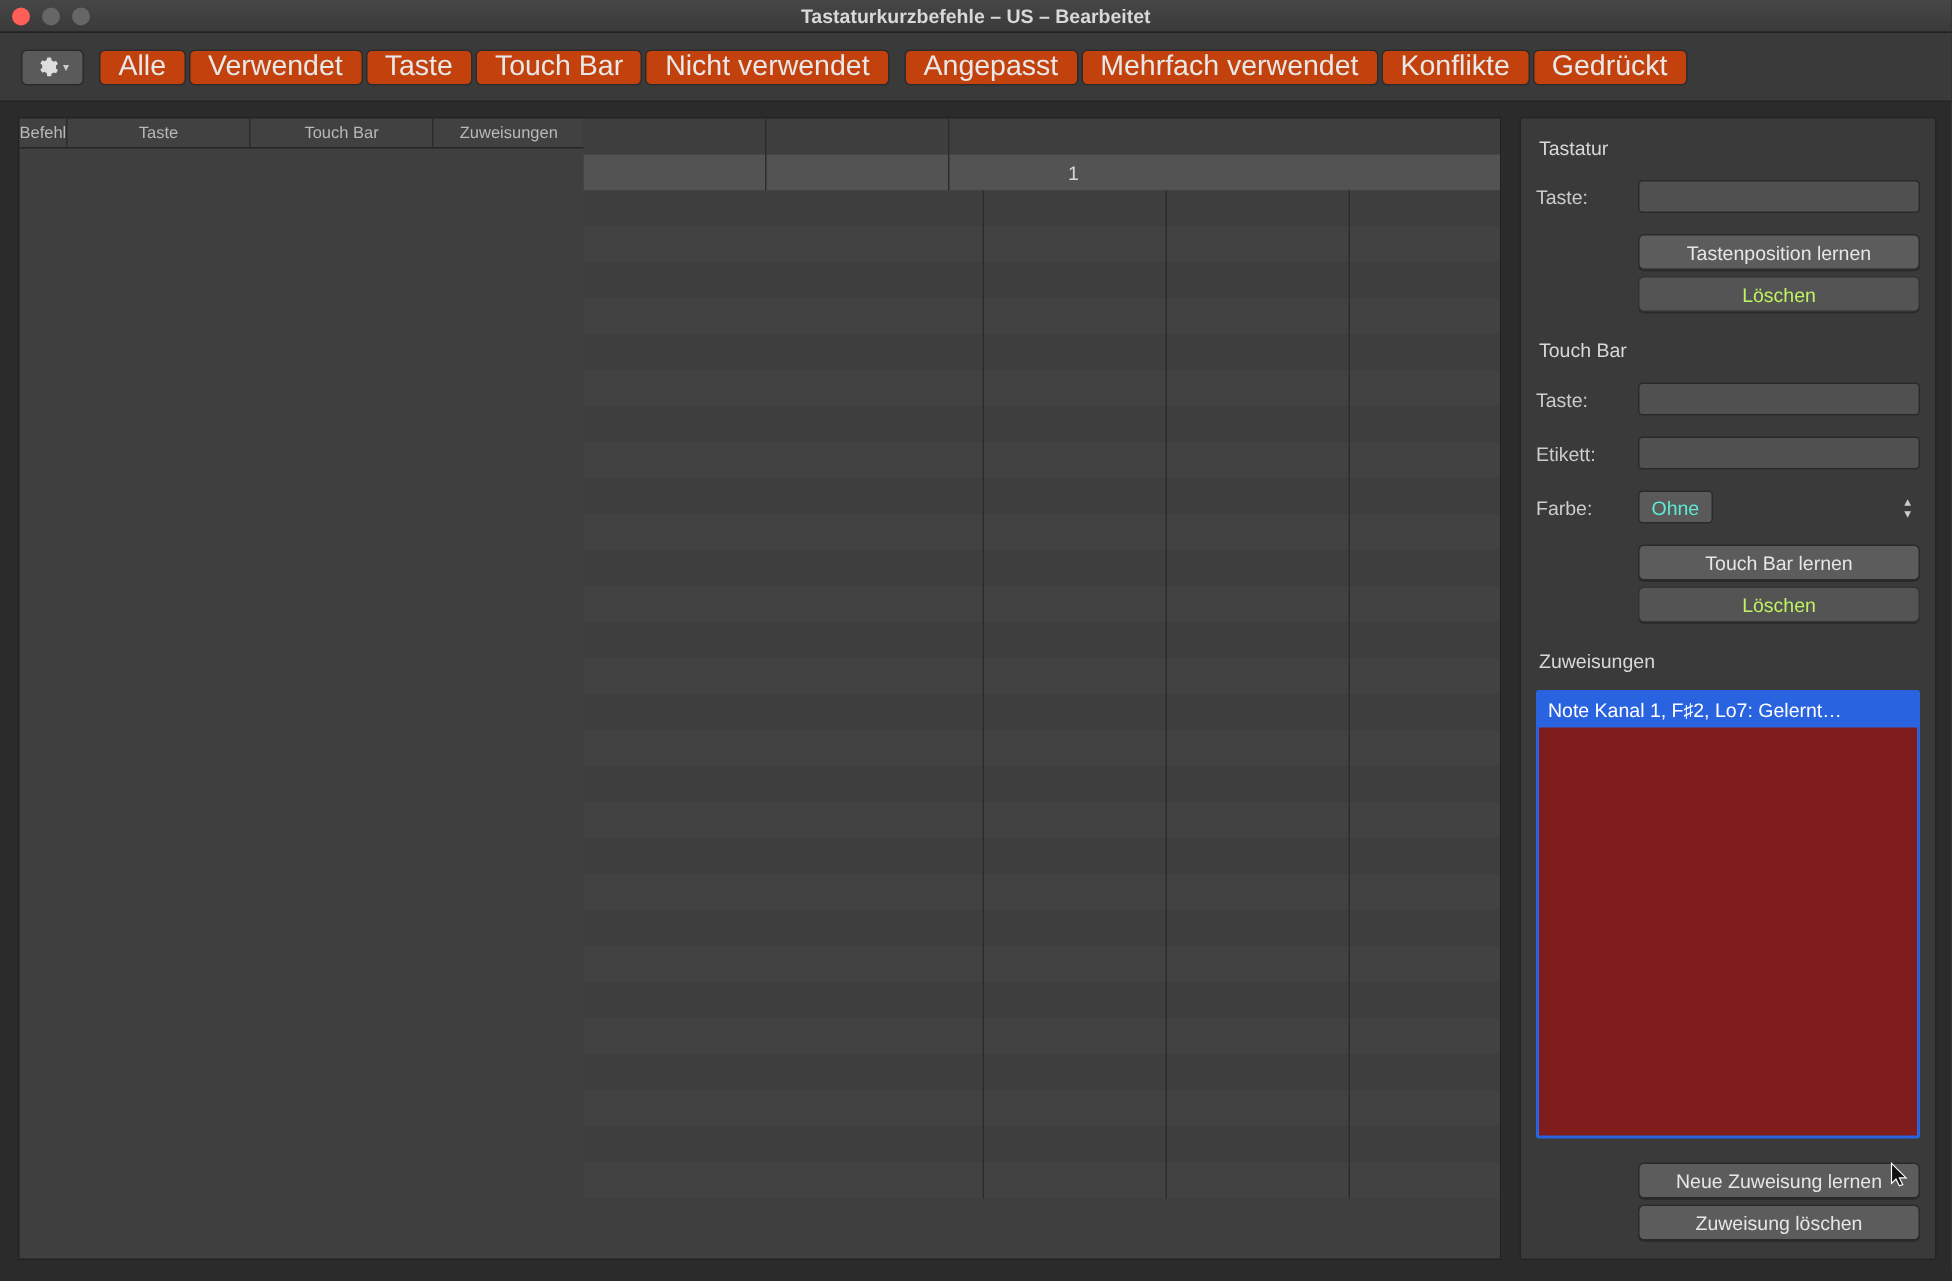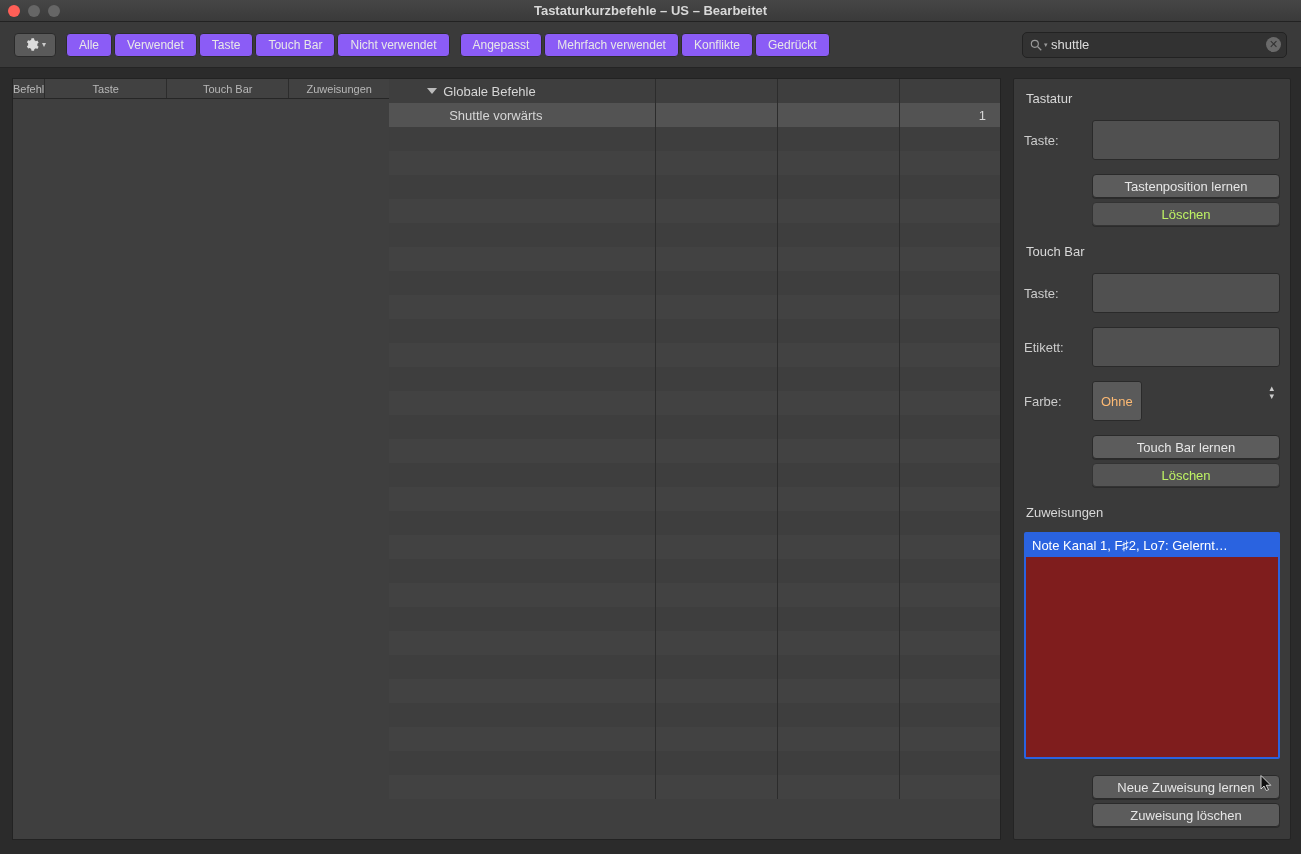--- a/index.html
+++ b/index.html
@@ -63,25 +63,25 @@
   }
   .gear-btn svg { width: 15px; height: 15px; fill: #ddd;}
   .chev { font-size: 8px; color: #ccc; }
   .seg {
     display: flex;
     gap: 2px;
   }
   .seg button, .single-tab {
     height: 24px;
     padding: 0 12px;
-    background: #8b5cf6;
+    background: #c2410c;
     border: 1px solid #2c2c2c;
     border-radius: 4px;
     color: #e8e8e8;
-    font-size: 12px;
+    font-size: 19px;
     cursor: pointer;
   }
   .spacer { flex: 1; }
   .search {
     position: relative;
     display: flex;
     align-items: center;
   }
   .search input {
     width: 265px;
@@ -190,25 +190,25 @@
   .fld {
     display:flex; align-items:center; gap:8px;
     margin-top: 6px;
   }
   .fld label {
     width: 60px;
     color: #ccc;
     font-size: 13px;
   }
   .fld .inp, .fld select {
-    flex:1; height: 40px;
+    flex:1; height: 22px;
     background: #505050;
     border: 1px solid #2a2a2a;
     border-radius: 3px;
-    color: #fdba74;
+    color: #5eead4;
     padding: 0 8px;
     font-size: 13px;
   }
   .fld select {
     appearance: none;
     background: #5a5a5a;
     position: relative;
   }
   .select-wrap { position: relative; flex:1; }
   .select-wrap .caret {
@@ -295,53 +295,37 @@
 
   <div class="seg">
     <button>Angepasst</button>
     <button>Mehrfach verwendet</button>
     <button>Konflikte</button>
     <button>Gedrückt</button>
   </div>
 
   <div class="spacer"></div>
 
-  <div class="search">
-    <svg class="mag" viewBox="0 0 24 24">
-        <circle cx="10" cy="10" r="6" fill="none" stroke="#9a9a9a" stroke-width="2"></circle>
-        <line x1="15" y1="15" x2="21" y2="21" stroke="#9a9a9a" stroke-width="2"></line>
-      </svg>
-    <span class="pop">▾</span>
-    <input type="text" value="shuttle" style="">
-    <span class="clear">✕</span>
-  </div>
 </div>
 
 <div class="content">
   <div class="main">
     <div class="cols">
       <div class="col cmd">Befehl</div>
       <div class="col key">Taste</div>
       <div class="col tb">Touch Bar</div>
       <div class="col asg">Zuweisungen</div>
     </div>
     <div class="rows" id="rows-container">
       <div class="row">
-        <div class="cell-cmd indent-1">
-          <span class="disc"></span>
-          <span>Globale Befehle</span>
-        </div>
         <div class="cell-key"></div>
           <div class="cell-tb"></div>
           <div class="cell-asg"></div>
       </div>
       <div class="row sel">
-        <div class="cell-cmd indent-2">
-            <span>Shuttle vorwärts</span>
-          </div>
         <div class="cell-key"></div>
           <div class="cell-tb"></div>
         <div class="cell-asg">1</div>
       </div>
     <div class="row">
           <div class="cell-cmd"></div>
           <div class="cell-key"></div>
           <div class="cell-tb"></div>
           <div class="cell-asg"></div>
         </div>

